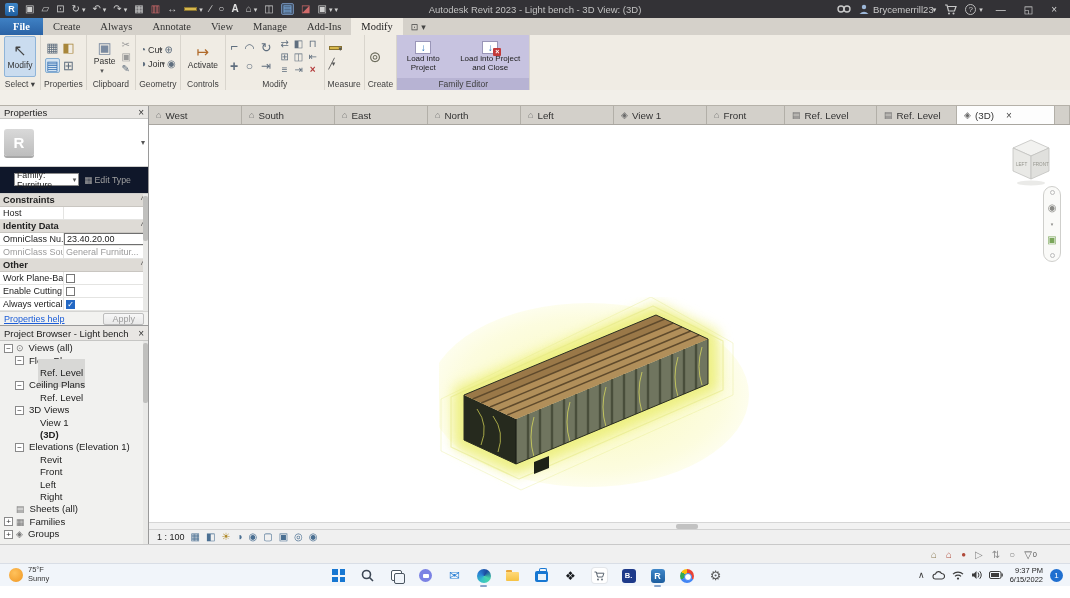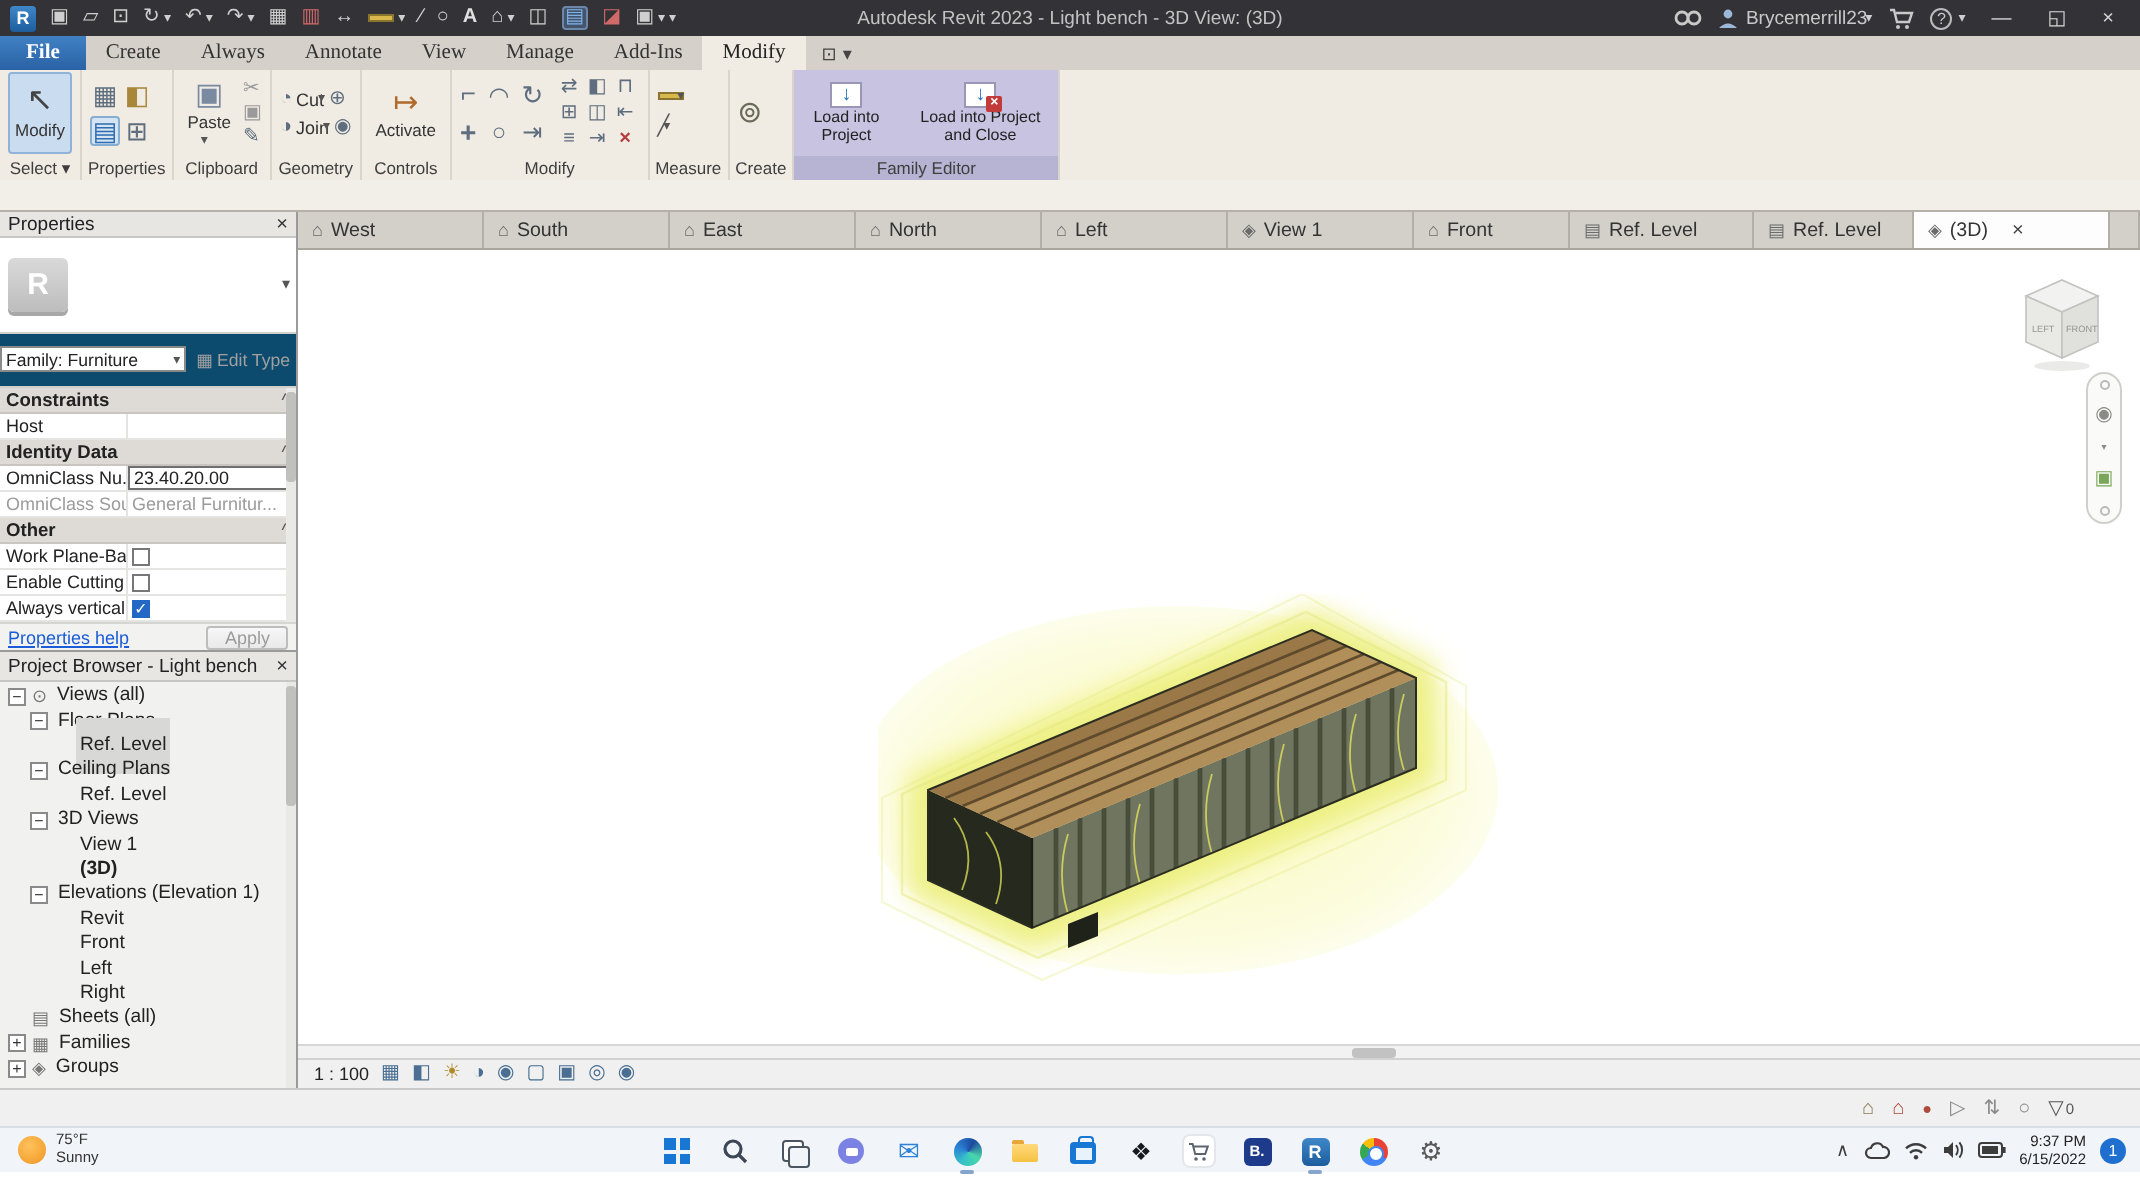--- a/index.html
+++ b/index.html
@@ -60,21 +60,21 @@
 
   .pal-header { height:15px; background:#e8e6e3; display:flex; align-items:center; font-size:9.5px; padding:0 4px; color:#222; border-bottom:1px solid #c6c6c4; }
   .pal-close { margin-left:auto; font-size:10px; color:#333; }
 
   
   .props { height:220px; display:flex; flex-direction:column; border-bottom:1px solid #9a9a9a; background:#f2f2f0; }
   .preview { height:54px; background:#fff; border-bottom:1px solid #cfcfcd; display:flex; align-items:center; padding:4px; position:relative; }
   .rkey { width:30px; height:27px; background:linear-gradient(#d9d9d9,#bdbdbd); border-radius:3px; color:#fff; font-weight:bold; font-size:15px;
     display:flex; align-items:center; justify-content:center; box-shadow:0 2px 0 #a8a8a8; }
   .prev-caret { position:absolute; right:3px; top:50%; transform:translateY(-50%); font-size:8px; color:#555; }
-  .typerow { height:30px; display:flex; align-items:center; gap:2px; padding:1px 0; background:#0c4a6e; }
+  .typerow { height:30px; display:flex; align-items:center; gap:2px; padding:1px 14px; background:#0f172a; }
   .typesel { flex:1; height:13px; background:#fff; border:1px solid #8a8a8a; font-size:8.8px; display:flex; align-items:center; padding:0 2px; color:#222; }
   .typesel .sc { margin-left:auto; font-size:7px; color:#555; }
   .edittype { height:13px; display:flex; align-items:center; gap:2px; font-size:8.8px; color:#a0a0a0; padding:0 2px; border:1px solid transparent; }
   .pgrid { position:relative; flex:1; background:#fff; border-top:1px solid #cfcfcd; }
   .psec { background:#dedbd6; display:flex; align-items:center; font-size:9.3px; font-weight:bold; color:#222; height:13px; padding:0 3px; border-bottom:1px solid #c9c6c1; }
   .psec .pin { margin-left:auto; font-weight:normal; font-size:9px; color:#555; }
   .prow { display:flex; height:13px; border-bottom:1px solid #e4e4e2; font-size:9px; color:#222; background:#fff; }
   .plabel { width:64px; padding:0 3px; border-right:1px solid #e4e4e2; line-height:13px; white-space:nowrap; overflow:hidden; }
   .pvalue { flex:1; padding:0 2px; line-height:13px; display:flex; align-items:center; white-space:nowrap; overflow:hidden; }
   .pvalue.boxed { border:1px solid #6f6f6f; background:#fff; margin:0; }

